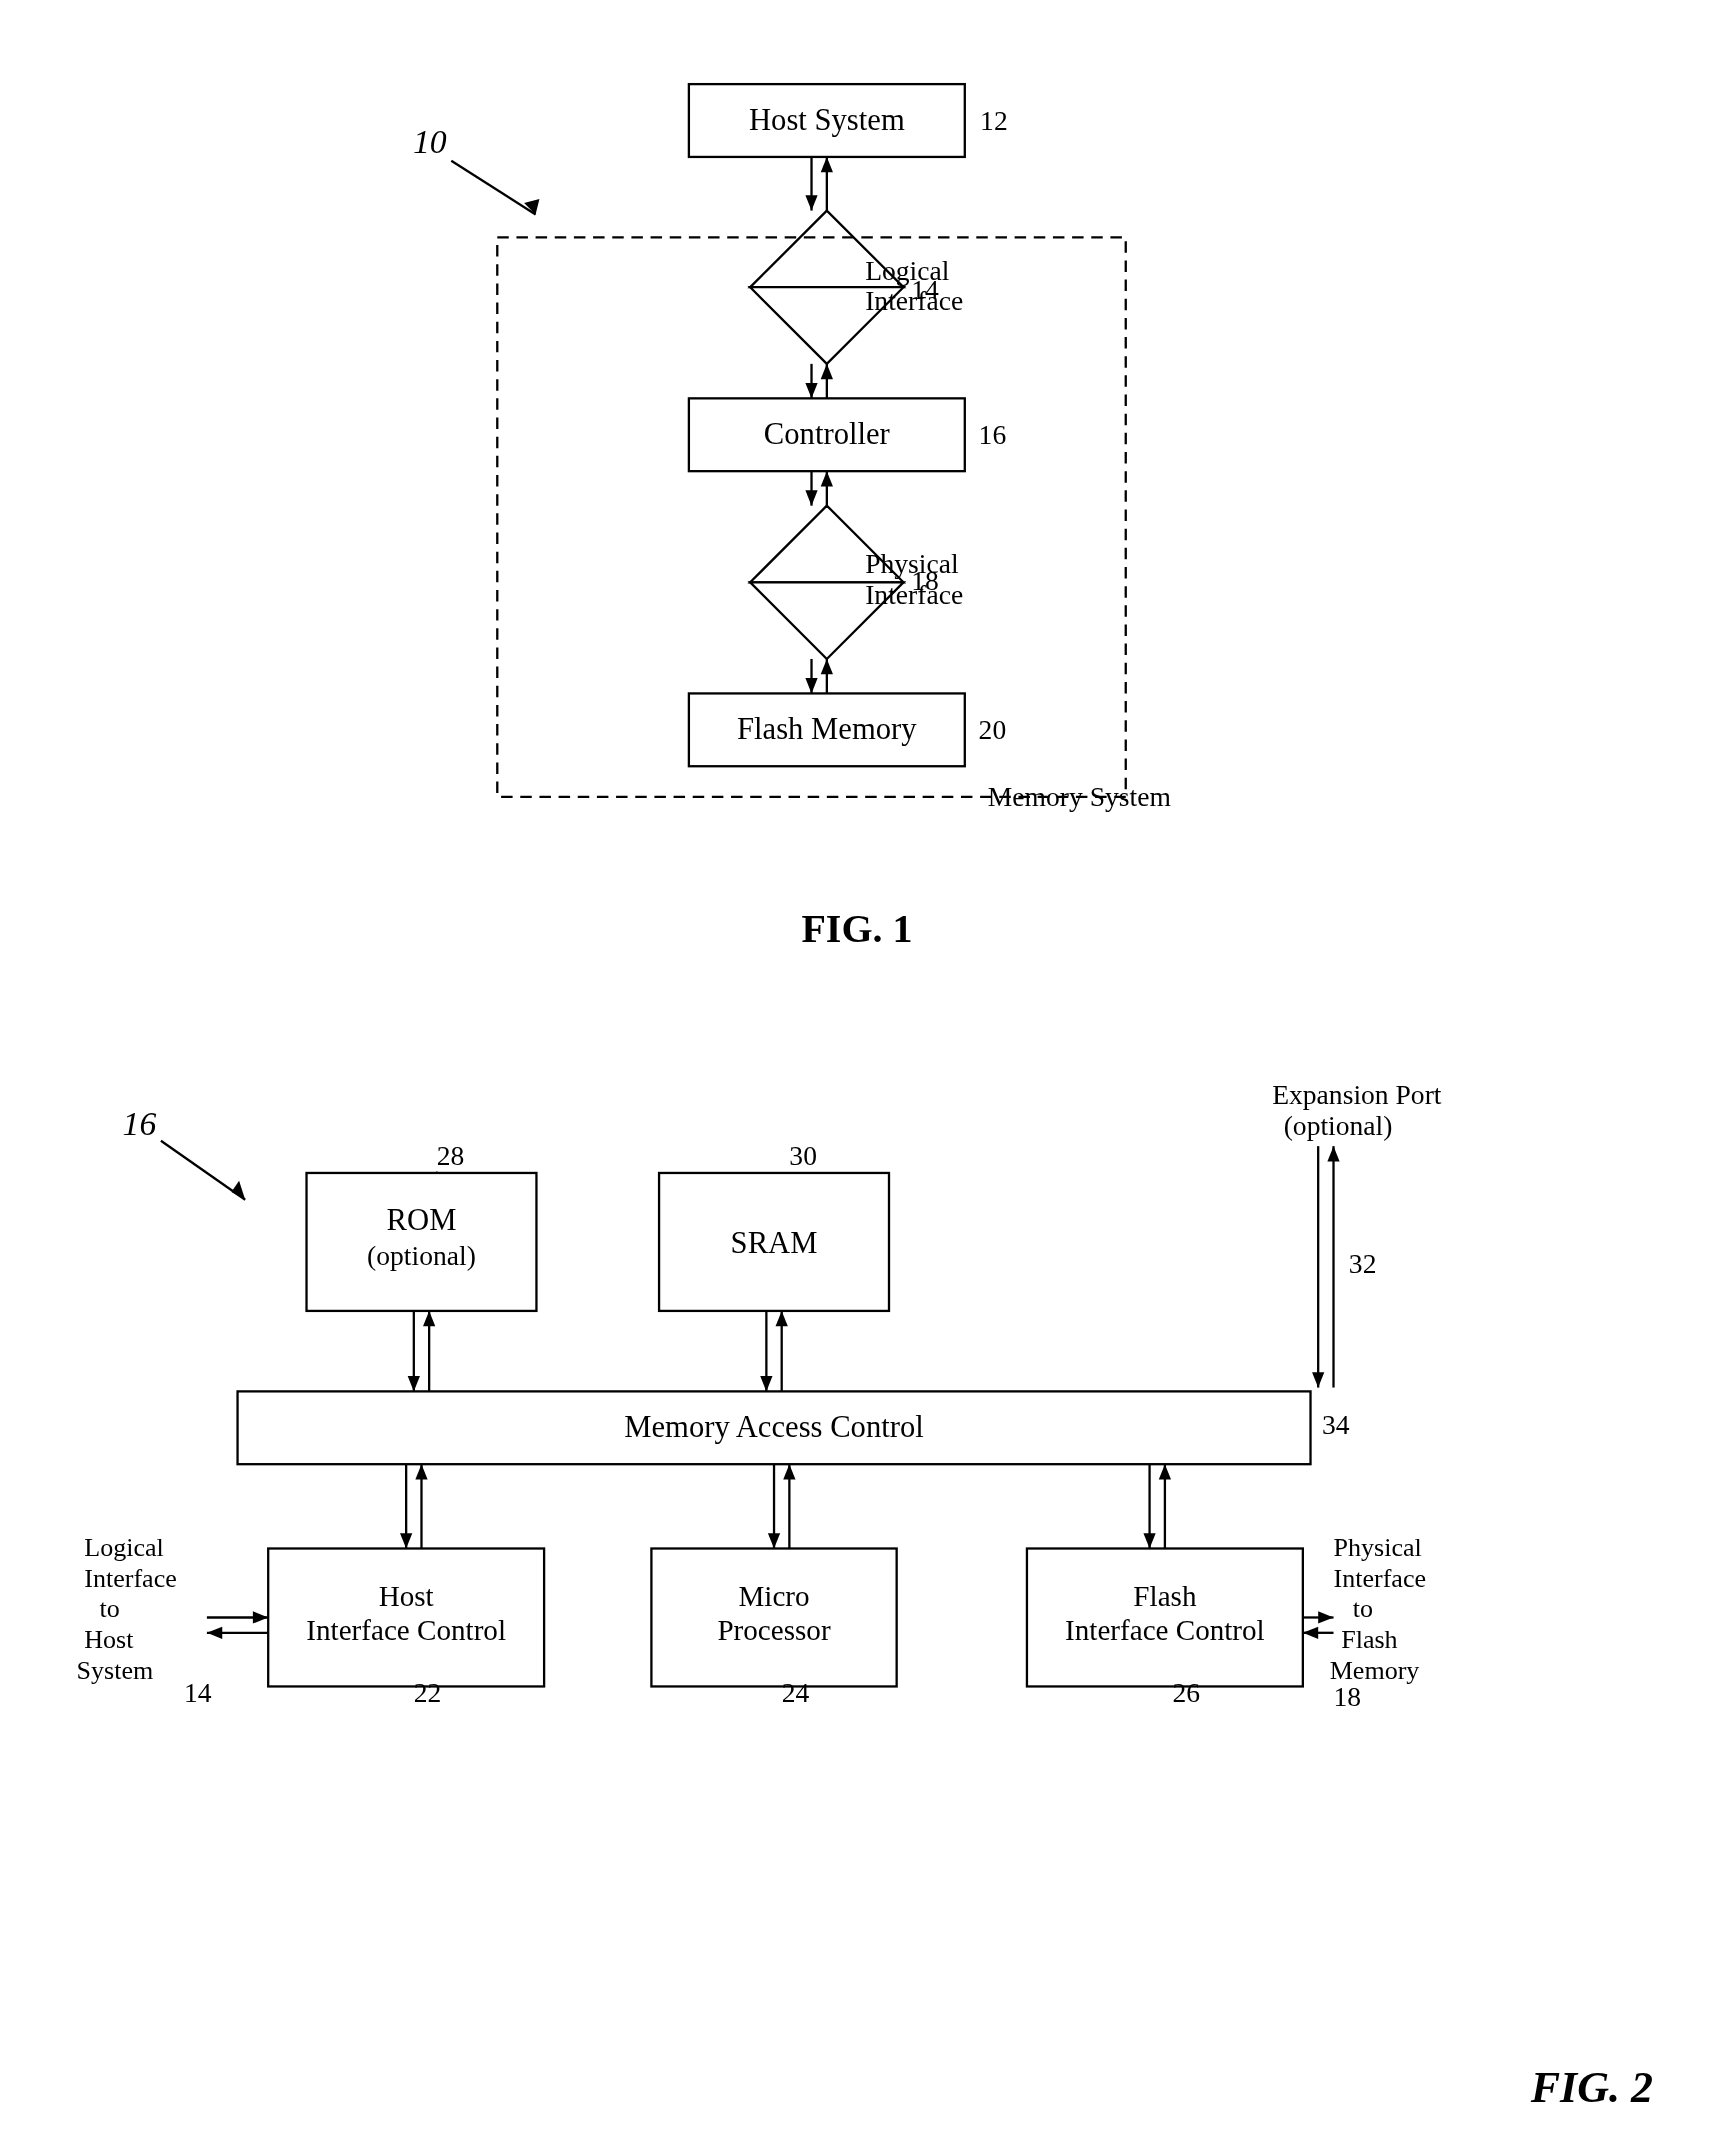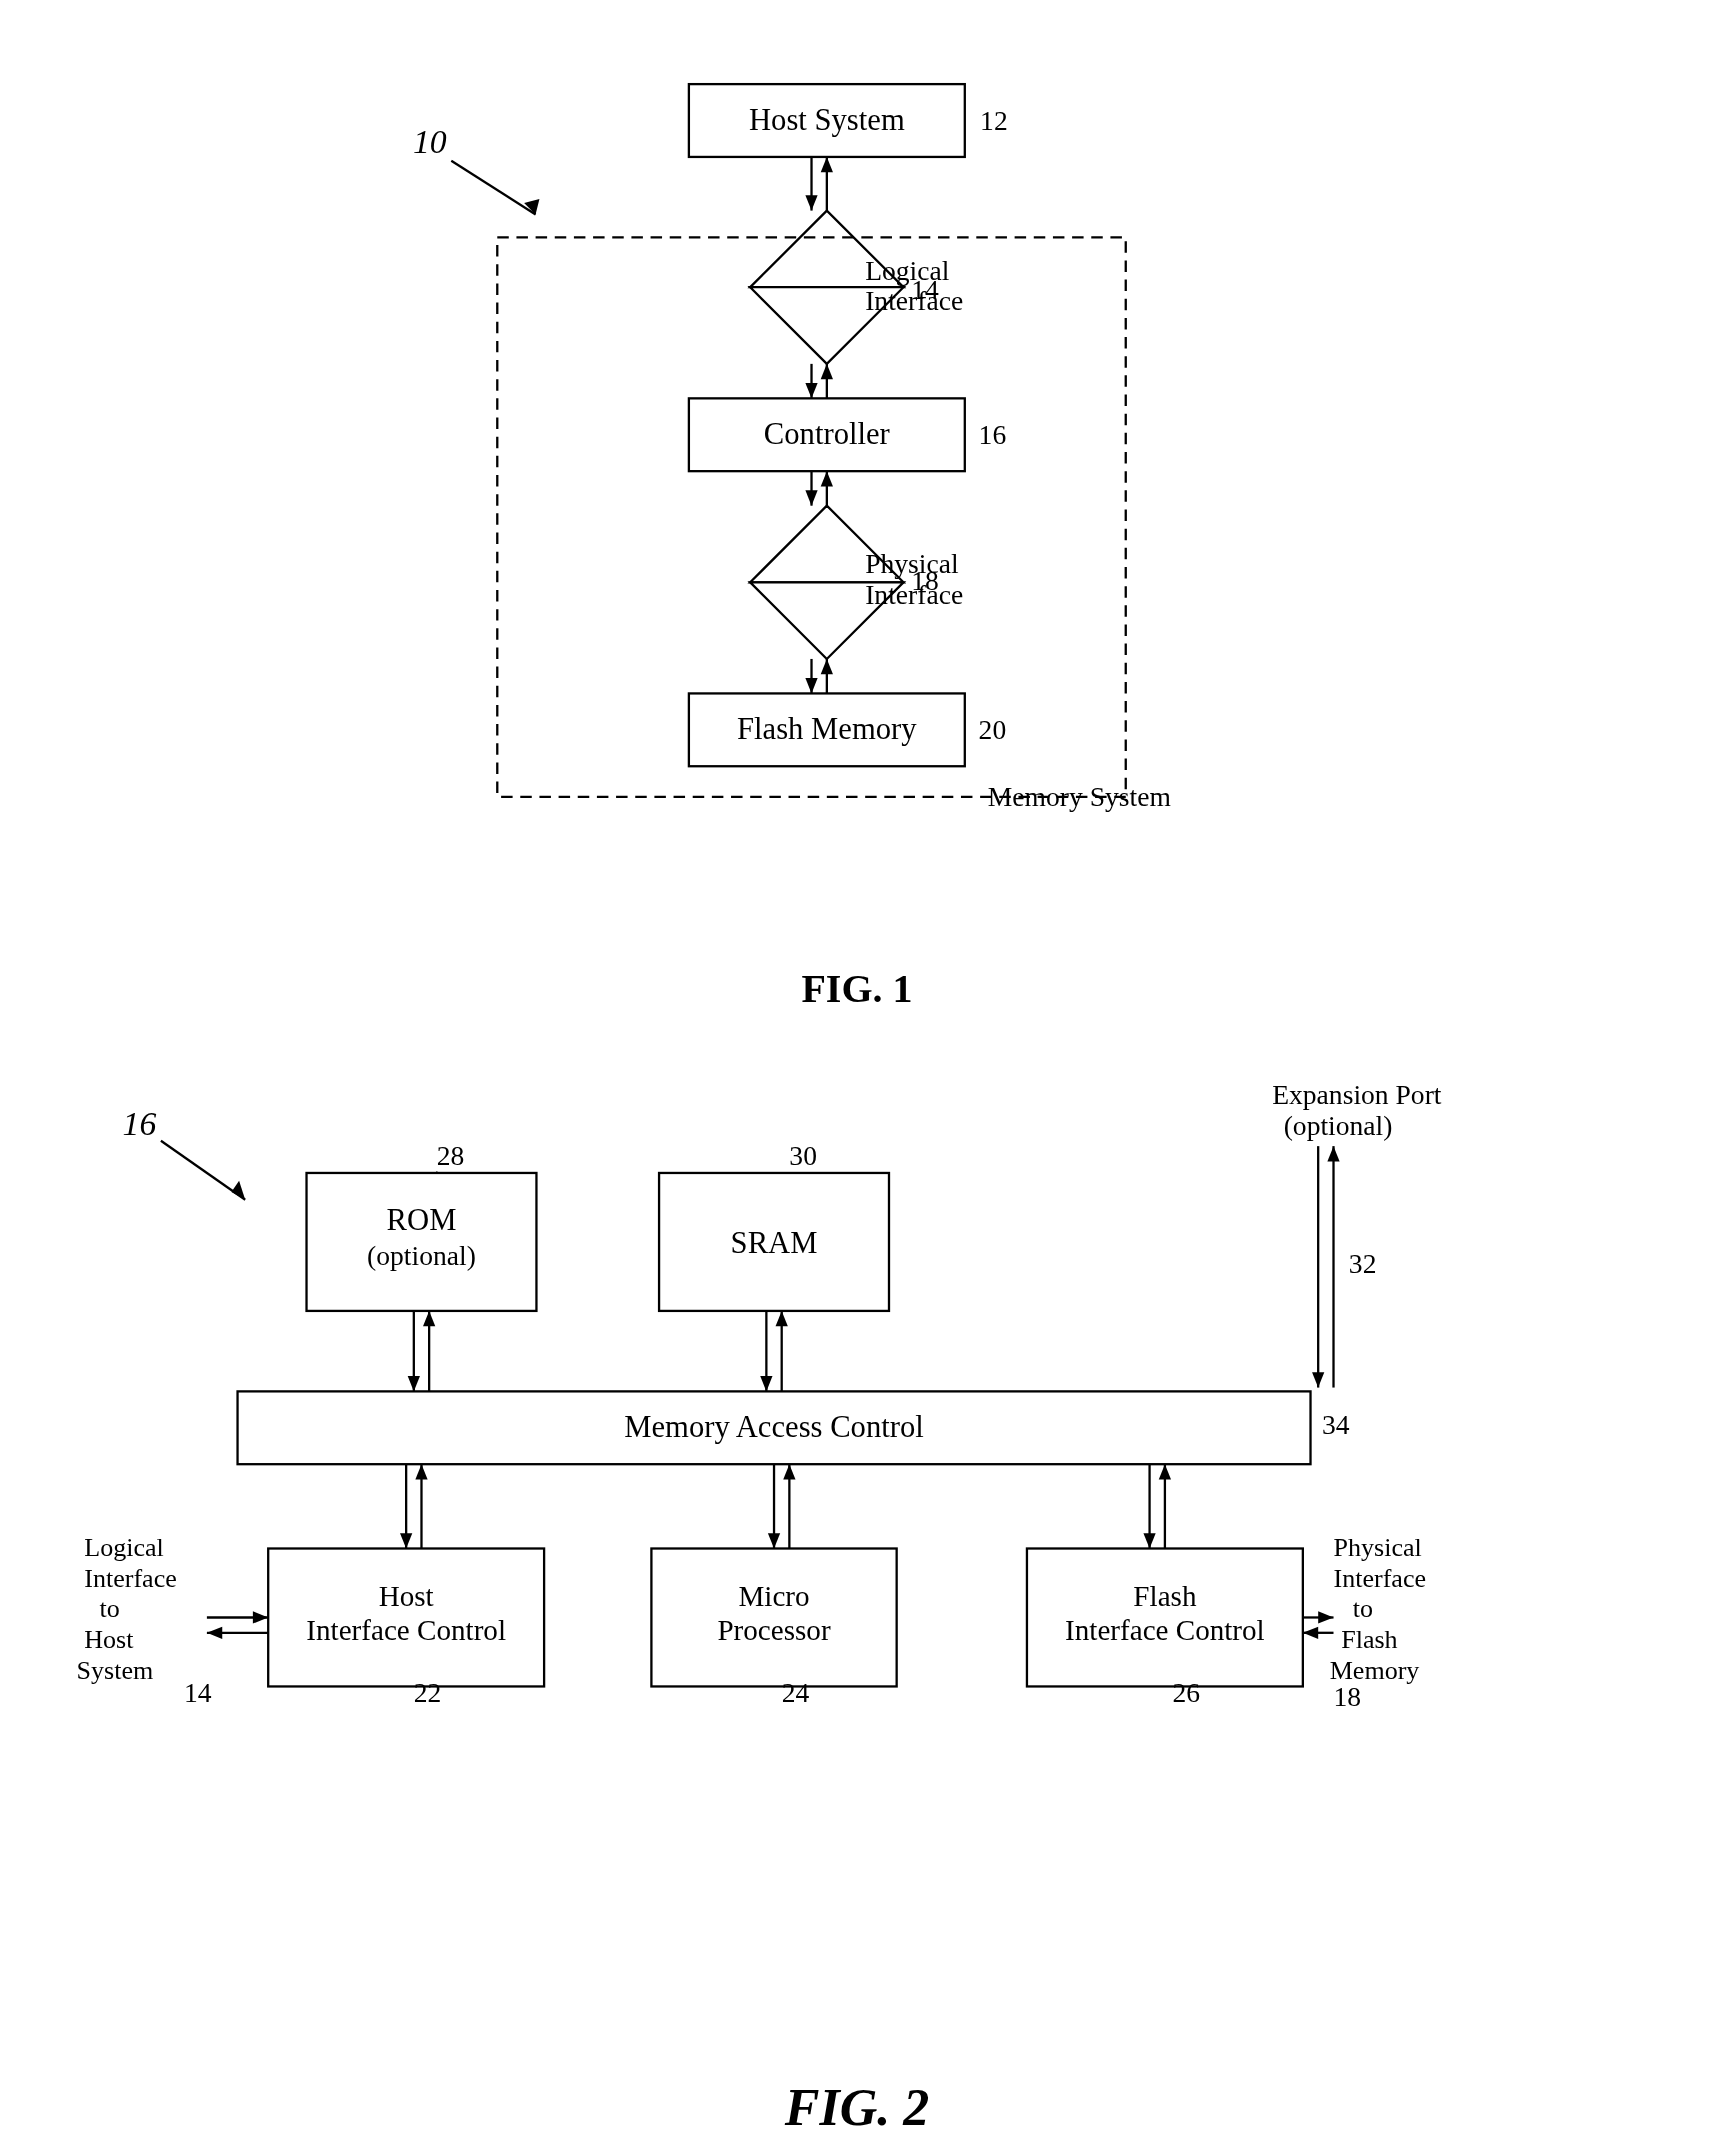--- a/index.html
+++ b/index.html
@@ -21,44 +21,43 @@
     }
 
     
     .fig1-container {
       position: relative;
       width: 100%;
       height: 966px;
       display: flex;
       flex-direction: column;
       align-items: center;
-      justify-content: space-between;
     }
 
     .fig-caption {
       font-size: 40px;
       font-weight: bold;
       margin-top: 15.3px;
       text-align: center;
     }
 
     
     .fig2-container {
       position: relative;
       width: 100%;
       height: 1073px;
       margin-top: 46px;
     }
 
     .fig-caption-2 {
-      font-size: 52px;
+      font-size: 44px;
       font-style: italic;
       font-weight: bold;
-      text-align: center;
-      margin-top: 39px;
+      text-align: right;
+      margin-top: 23px;
     }
   </style>
 </head>
 <body>
 
 <div class="page">
 
   <div class="fig1-container">
 
     <svg width="1073" height="828" style="margin-top:15.3px;" viewBox="0 0 1400 1080">

